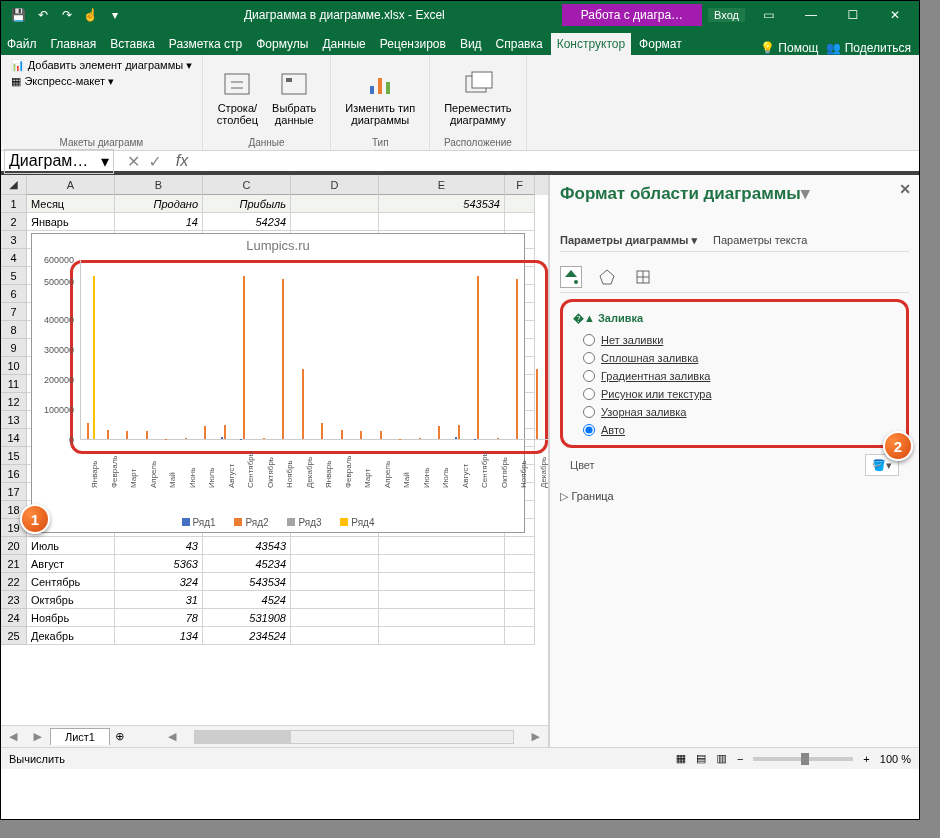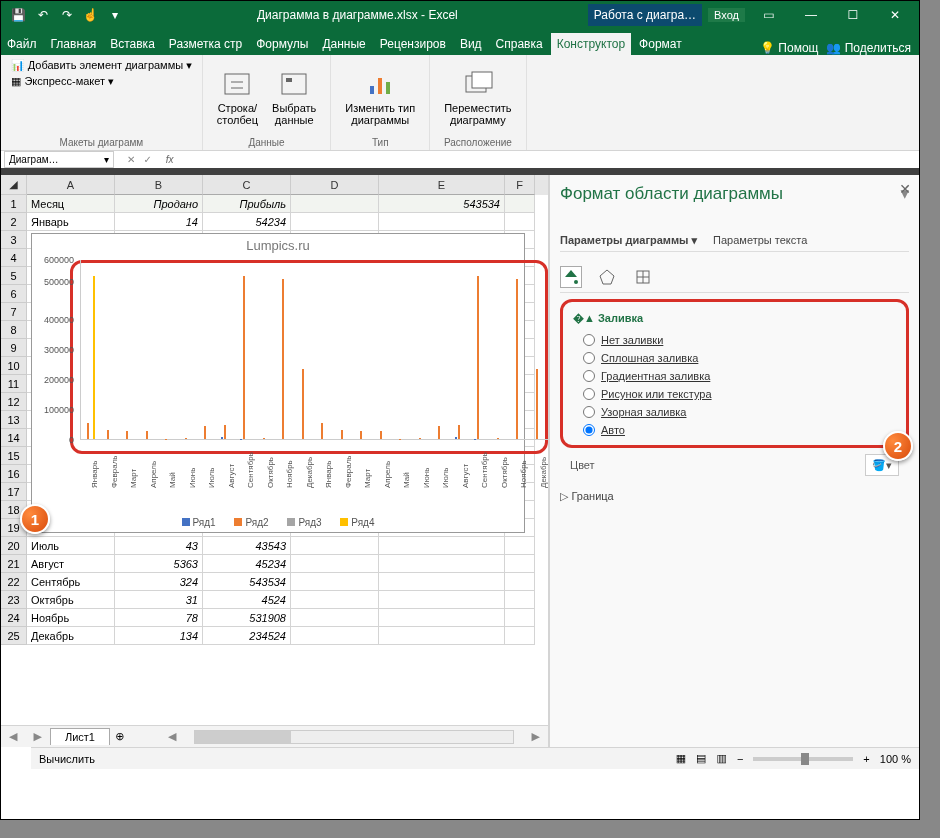--- a/index.html
+++ b/index.html
@@ -17,21 +17,21 @@
 .tab.active { background: #f3f3f3; color: #217346; }
 .tab-right { margin-left: auto; display:flex; gap:8px; padding-right:8px;}
 .ribbon { height: 96px; background: #f3f3f3; border-bottom: 1px solid #d4d4d4; display: flex; font-size: 11px; }
 .rgroup { border-right: 1px solid #e0e0e0; padding: 4px 10px 2px; display:flex; flex-direction:column; justify-content:space-between; align-items:center;}
 .rgroup-body { display:flex; align-items:center; gap:6px; flex:1;}
 .rgroup-label { font-size: 10px; color: #666; text-align:center; padding-top:2px;}
 .big-btn { display:flex; flex-direction:column; align-items:center; gap:2px; font-size:11px; text-align:center; padding:2px 4px; cursor:pointer;}
 .big-btn svg { width:32px; height:32px;}
 .style-gallery { display:flex; gap:4px;}
 .style-thumb { width:88px; height:58px; border:1px solid #ccc; background:#fff; position:relative;}
-.nm-bar { height: 24px; background:#fff; border-bottom:7px solid #404040; display:flex; align-items:center; font-size:10px;}
+.nm-bar { height: 24px; background:#fff; border-bottom:4px solid #404040; display:flex; align-items:center; font-size:16px;}
 .name-box { width:110px; border:1px solid #ccc; margin:0 3px; padding:2px 4px; display:flex; justify-content:space-between;}
 .fx-tools { display:flex; gap:8px; padding:0 10px; color:#888;}
 .fx-label { font-style:italic; color:#666; padding:0 4px;}
 .formula-input { flex:1; padding:2px 4px; }
 .sheet { display:flex; height: 572px; }
 .sheet-left { flex:1; display:flex; flex-direction:column; border-right:1px solid #d4d4d4; }
 .colhdr-row { display:flex; height:20px; background:#e6e6e6; font-size:11px; color:#333;}
 .rownum { width:26px; text-align:center; border-right:1px solid #ccc; border-bottom:1px solid #ccc; display:flex;align-items:center;justify-content:center; background:#e6e6e6;}
 .colhdr { border-right:1px solid #ccc; border-bottom:1px solid #aaa; display:flex;align-items:center;justify-content:center;}
 .cA{width:88px}.cB{width:88px}.cC{width:88px}.cD{width:88px}.cE{width:126px}.cF{width:30px}
@@ -49,42 +49,42 @@
 .bars{position:absolute; left:48px; top:26px; width:468px; height:180px; border-left:1px solid #ccc; border-bottom:1px solid #ccc;}
 .bar{position:absolute; bottom:0; width:2px;}
 .bar.s1{background:#4472c4}.bar.s2{background:#ed7d31}.bar.s3{background:#a5a5a5}.bar.s4{background:#ffc000}
 .x-labels{position:absolute; left:48px; top:208px; width:468px; height:52px;}
 .x-lbl{position:absolute; font-size:8px; color:#555; transform:rotate(-90deg); transform-origin:left top; white-space:nowrap;}
 .legend{position:absolute; bottom:4px; left:0; right:0; text-align:center; font-size:10px; color:#555;}
 .leg-item{display:inline-block; margin:0 8px;}
 .leg-sw{display:inline-block;width:8px;height:8px;margin-right:3px;}
 .callout{position:absolute;width:30px;height:30px;border-radius:50%;background:radial-gradient(circle at 30% 30%,#ff8a3d,#d84a0b);border:2px solid #fff;box-shadow:0 2px 4px rgba(0,0,0,0.4);color:#fff;font-weight:bold;display:flex;align-items:center;justify-content:center;font-size:15px;}
 .pane-right{width:370px; background:#f9f9f9; border-left:1px solid #d4d4d4; padding:8px 10px; font-size:12px; position:relative;}
-.pane-title{font-size:17px; color:#217346; display:flex; justify-content:space-between; align-items:center;}
+.pane-title{font-size:17px; color:#217346; display:flex; align-items:center;font-weight:bold;}
 .pane-close{font-size:14px; color:#666; cursor:pointer;}
 .pane-tabs{font-size:11px; color:#444; margin-top:6px; display:flex; gap:16px; border-bottom:1px solid #ddd; padding-bottom:4px;}
 .pane-tabs .pt{cursor:pointer;margin-top:24px;}
 .pane-tabs .pt.active{font-weight:600;}
 .pane-icons{display:flex; gap:14px; margin:10px 0 6px; padding:4px 0; border-bottom:1px solid #ddd;}
 .pane-icon{width:22px;height:22px;display:flex;align-items:center;justify-content:center;border:1px solid transparent;}
 .pane-icon.active{border:1px solid #aaa;background:#fff;}
 .pane-red{border:3px solid #d73028; border-radius:12px; padding:8px 10px 6px; margin-top:4px; position:relative;}
 .section-hdr{color:#217346; font-size:11px; font-weight:600; cursor:pointer; margin-bottom:6px;}
 .radio-row{display:flex; align-items:center; gap:6px; font-size:11px; padding:3px 0 3px 10px; color:#333;}
 .radio-row input{width:12px;height:12px;}
 .sub-row{display:flex; align-items:center; justify-content:space-between; padding:6px 10px 4px; font-size:11px; color:#555;}
 .color-btn{width:34px;height:22px;border:1px solid #ccc;background:#fff;display:flex;align-items:center;justify-content:center;}
 .sheettabs{height:22px; border-top:1px solid #d4d4d4; display:flex; align-items:center; font-size:11px; background:#f3f3f3;}
 .st-nav{padding:0 8px; color:#888;}
 .st-tab{padding:2px 14px; background:#fff; border:1px solid #aaa; border-bottom:none;}
 .st-add{width:20px; text-align:center;}
 .hscroll{flex:1; display:flex; align-items:center; padding:0 6px;}
 .hs-track{flex:1; height:14px; background:#eee; border:1px solid #ccc; position:relative; margin:0 4px;}
 .hs-thumb{position:absolute; height:100%; background:#cdcdcd;}
-.statusbar{height:22px; background:#f3f3f3; border-top:1px solid #d4d4d4; display:flex; align-items:center; font-size:11px; padding:0 8px; justify-content:space-between;margin-left:30px;}
+.statusbar{height:22px; background:#f3f3f3; border-top:1px solid #d4d4d4; display:flex; align-items:center; font-size:11px; padding:0 8px; justify-content:space-between;}
 .sb-right{display:flex; gap:10px; align-items:center;}
 .zoom-slider{width:100px;height:4px;background:#ccc;position:relative;}
 .zoom-thumb{position:absolute;width:8px;height:12px;background:#888;top:-4px;left:48px;}
 .dotgrid{background-image:radial-gradient(#bbb 0.5px, transparent 0.5px);background-size:6px 6px;}
 .small-list{font-size:11px;display:flex;flex-direction:column;gap:3px;align-items:flex-start;}
 </style>
 </head>
 <body>
 
 <div class="app">
@@ -94,21 +94,21 @@
       <span class="qat-icon">💾</span>
       <span class="qat-icon">↶</span>
       <span class="qat-icon">↷</span>
       <span class="qat-icon">☝</span>
       <span class="qat-icon">▾</span>
     </div>
     <div class="title-center">
       <span>Диаграмма в диаграмме.xlsx</span>&nbsp;-&nbsp;<span>Excel</span>
     </div>
     <div class="title-right">
-      <span style="background:#0c4a6e;padding:4px 6px;">Работа с диагра…</span>
+      <span style="background:#a21caf;padding:4px 19px;">Работа с диагра…</span>
       <span class="login-box">Вход</span>
       <span class="winbtn">▭</span>
       <span class="winbtn">—</span>
       <span class="winbtn">☐</span>
       <span class="winbtn">✕</span>
     </div>
   </div>
 
   <div class="tabs">
     <div class="tab">Файл</div>

